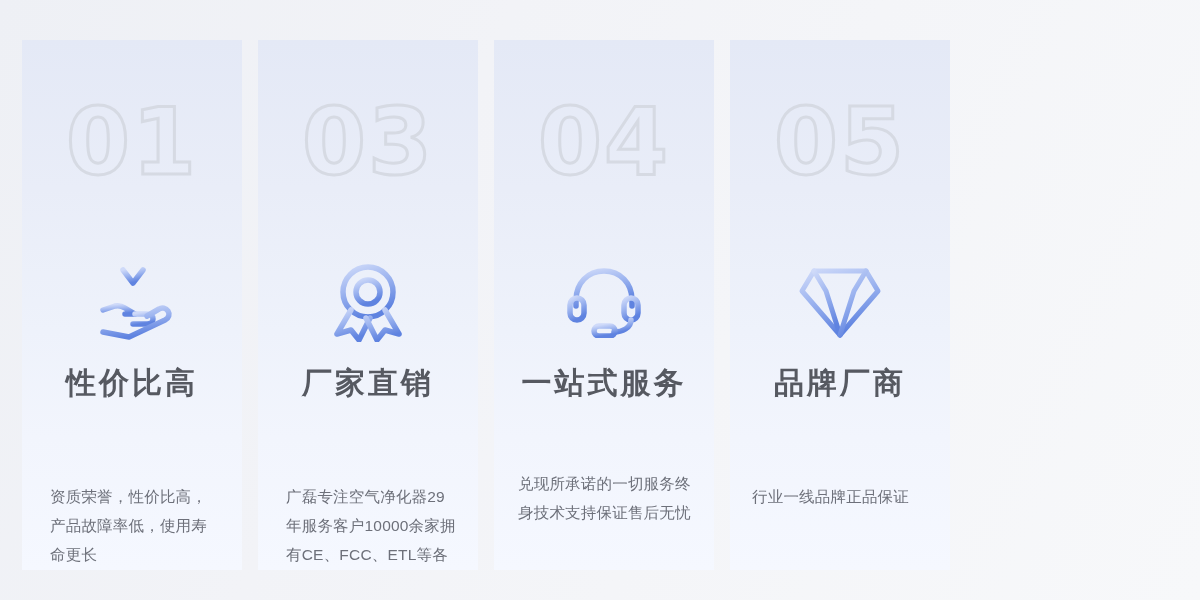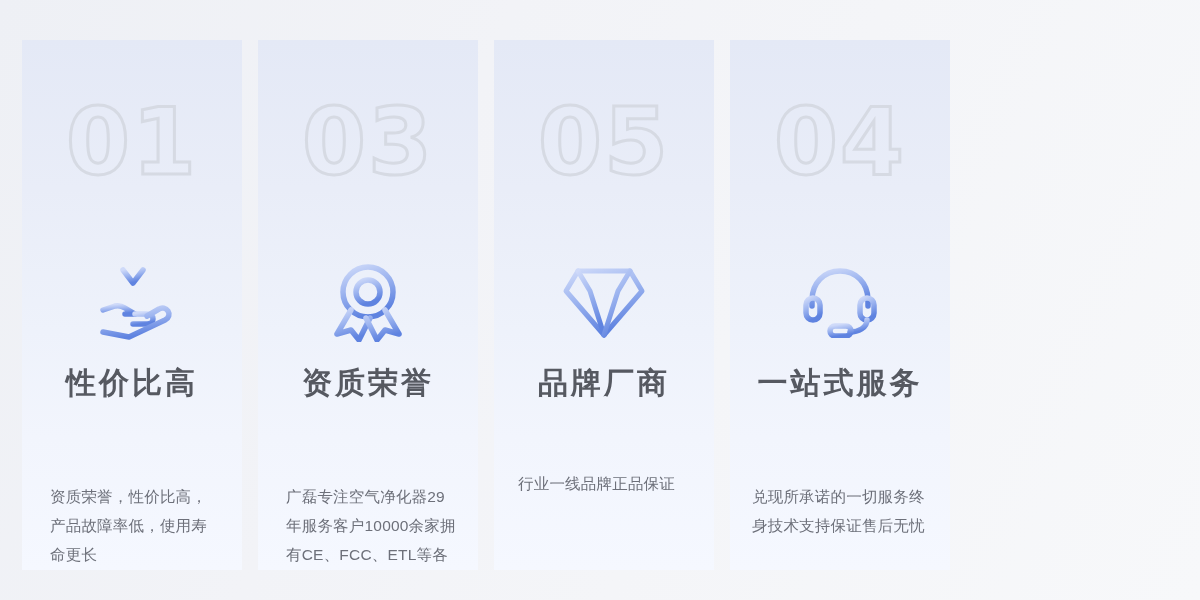--- a/index.html
+++ b/index.html
@@ -144,48 +144,48 @@
     <div class="card">
       <div class="card-index">03</div>
       <div class="card-icon">
         <svg width="78" height="80" viewBox="0 0 78 80" fill="none" stroke="url(#iconGrad)" stroke-width="5.5" stroke-linecap="round" stroke-linejoin="round">
           <circle cx="39" cy="30" r="25"></circle>
           <circle cx="39" cy="30" r="12"></circle>
           <path d="M22 48 L8 72 L22 68 L30 78 L41 56"></path>
           <path d="M56 48 L70 72 L56 68 L48 78 L37 56"></path>
         </svg>
       </div>
-      <div class="card-title">资质荣誉</div>
+      <div class="card-title">厂家直销</div>
       <div class="card-desc">广磊专注空气净化器29年服务客户10000余家拥有CE、FCC、ETL等各项认证</div>
+    </div>
+
+    <div class="card">
+      <div class="card-index">04</div>
+      <div class="card-icon">
+        <svg width="76" height="72" viewBox="0 0 76 72" fill="none" stroke="url(#iconGrad)" stroke-width="5.5" stroke-linecap="round" stroke-linejoin="round">
+          <path d="M10 40 V34 C10 17 22 5 38 5 C54 5 66 17 66 34 V40"></path>
+          <rect x="4" y="32" width="14" height="22" rx="7"></rect>
+          <rect x="58" y="32" width="14" height="22" rx="7"></rect>
+          <path d="M65 54 C65 62 56 66 48 66"></path>
+          <path d="M33 60 H44 A5 5 0 0 1 44 70 H33 A5 5 0 0 1 33 60 Z"></path>
+        </svg>
+      </div>
+      <div class="card-title">一站式服务</div>
+      <div class="card-desc">兑现所承诺的一切服务终身技术支持保证售后无忧</div>
     </div>
 
     <div class="card">
       <div class="card-index">05</div>
       <div class="card-icon">
         <svg width="84" height="74" viewBox="0 0 84 74" fill="none" stroke="url(#iconGrad)" stroke-width="5" stroke-linecap="round" stroke-linejoin="round">
           <path d="M16 6 H68 L80 26 L42 70 L4 26 Z"></path>
           <path d="M4 26 H80"></path>
           <path d="M16 6 L28 26 L42 70"></path>
           <path d="M68 6 L56 26 L42 70"></path>
           <path d="M42 6 V26"></path>
         </svg>
       </div>
       <div class="card-title">品牌厂商</div>
       <div class="card-desc">行业一线品牌正品保证</div>
     </div>
 
-    <div class="card">
-      <div class="card-index">04</div>
-      <div class="card-icon">
-        <svg width="76" height="72" viewBox="0 0 76 72" fill="none" stroke="url(#iconGrad)" stroke-width="5.5" stroke-linecap="round" stroke-linejoin="round">
-          <path d="M10 40 V34 C10 17 22 5 38 5 C54 5 66 17 66 34 V40"></path>
-          <rect x="4" y="32" width="14" height="22" rx="7"></rect>
-          <rect x="58" y="32" width="14" height="22" rx="7"></rect>
-          <path d="M65 54 C65 62 56 66 48 66"></path>
-          <path d="M33 60 H44 A5 5 0 0 1 44 70 H33 A5 5 0 0 1 33 60 Z"></path>
-        </svg>
-      </div>
-      <div class="card-title">一站式服务</div>
-      <div class="card-desc">兑现所承诺的一切服务终身技术支持保证售后无忧</div>
-    </div>
-
   </div>
 </div>
 
 </body></html>

